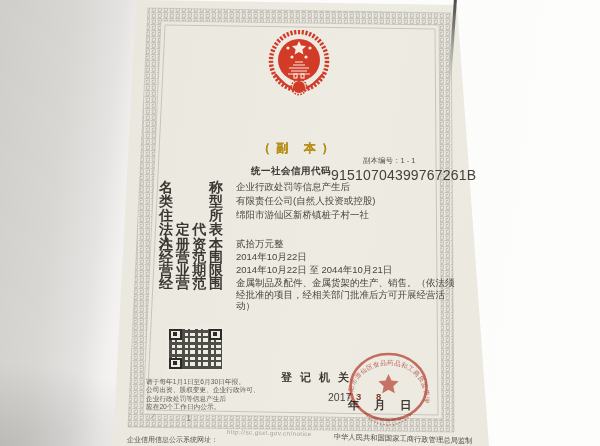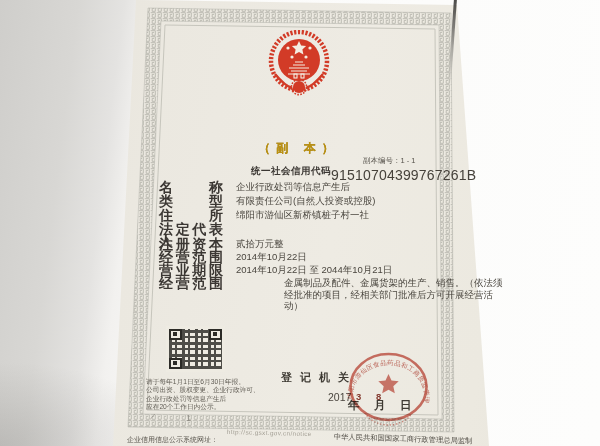--- a/index.html
+++ b/index.html
@@ -19,21 +19,21 @@
   .t{position:absolute;color:#49453e;white-space:nowrap;}
   .gold{color:#bd920f;text-shadow:0 0 .5px #8a6b09;}
   .lbl{font-weight:bold;color:#3b3733;width:64px;text-align:justify;text-align-last:justify;}
   #title{left:148px;top:96px;width:302px;text-align:center;font-size:36px;font-weight:bold;letter-spacing:18px;text-indent:18px;}
   #subtitle{left:148px;top:140px;width:302px;text-align:center;font-size:12px;font-weight:bold;letter-spacing:6px;}
   #copy-no{left:363px;top:156px;font-size:7.5px;color:#55514a;}
   #cc-label{left:251px;top:165px;font-size:9.5px;font-weight:bold;color:#3b3733;letter-spacing:.5px;}
   #cc-value{left:331px;top:167px;font-size:14px;letter-spacing:.2px;color:#45413a;}
   .row-label{position:absolute;left:159px;font-size:14px;line-height:12px;}
   .row-value{position:absolute;left:236px;font-size:9.5px;line-height:11.5px;width:224px;color:#4a463f;}
-  .wrap{white-space:normal;margin-left:48px;}
+  .wrap{white-space:normal;}
   
   #qr{left:166px;top:326px;width:59px;height:46px;background-color:#eeebe2;padding:3px;}
   #qr .modules{position:absolute;left:3px;top:3px;right:3px;bottom:3px;
     background:
       repeating-linear-gradient(90deg,#33322e 0 3px,transparent 3px 6px,#33322e 6px 8px,transparent 8px 13px),
       repeating-linear-gradient(0deg,#33322e 0 3px,transparent 3px 7px,#33322e 7px 9px,transparent 9px 12px);
     opacity:.85;}
   .finder{position:absolute;width:13px;height:11px;border:2.5px solid #2c2b27;background:#eeebe2;}
   .finder::after{content:"";position:absolute;left:2px;top:1px;width:4px;height:4px;background:#2c2b27;}
   #f-tl{left:3px;top:3px;} #f-tr{right:3px;top:3px;} #f-bl{left:3px;bottom:3px;}

